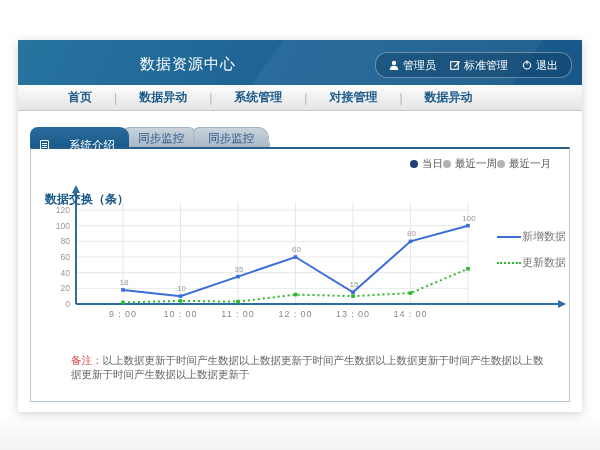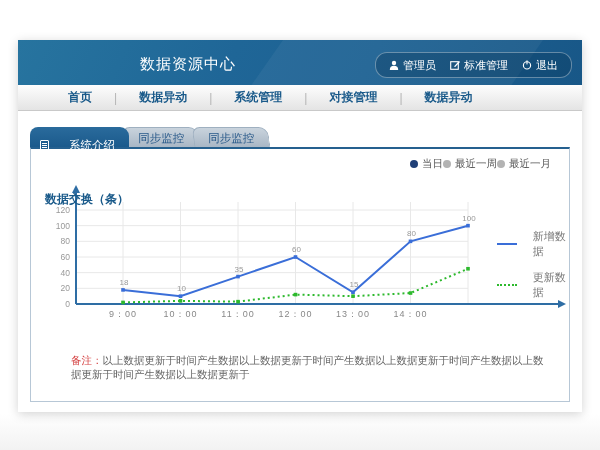--- a/index.html
+++ b/index.html
@@ -49,21 +49,21 @@
   .panel { position:absolute; left:12px; top:107px; width:540px; height:255px;
     background:#fff; border:1px solid #b7c7d6; border-top:2px solid #25608f; }
   .radios { position:absolute; right:18px; top:8px; display:flex; 
     font-size:10.5px; color:#555; align-items:center; }
   .radios .ri { display:flex; align-items:center; gap:4px; cursor:pointer; }
   .dot { width:8px; height:8px; border-radius:50%; background:#b3b3b3; }
   .dot.on { background:#1f3f77; }
   .ytitle { position:absolute; left:14px; top:26px; font-size:12px; font-weight:bold; color:#1a5a8a;margin-top:16px; }
   .xtitle { position:absolute; left:478px; top:160px; font-size:12px; font-weight:bold; color:#1a5a8a; }
   .legend { position:absolute; left:466px; top:80px; font-size:11px; color:#777; }
-  .legend .lg { display:flex; align-items:center; gap:16px; margin-bottom:11px; cursor:pointer; }
+  .legend .lg { display:flex; align-items:center; gap:1px; margin-bottom:11px; cursor:pointer; }
   .lg-line { width:24px; border-top:2px solid #3a6ed8; }
   .lg-line.dotted { border-top:2px dotted #2db92d; }
   #chart-svg { position:absolute; left:0; top:0; }
   .note { position:absolute; left:40px; top:205px; width:480px; font-size:10.5px; color:#666; }
   .note b { color:#d43f3f; font-weight:normal; }
 </style>
 </head>
 <body>
 
 <div class="window">

